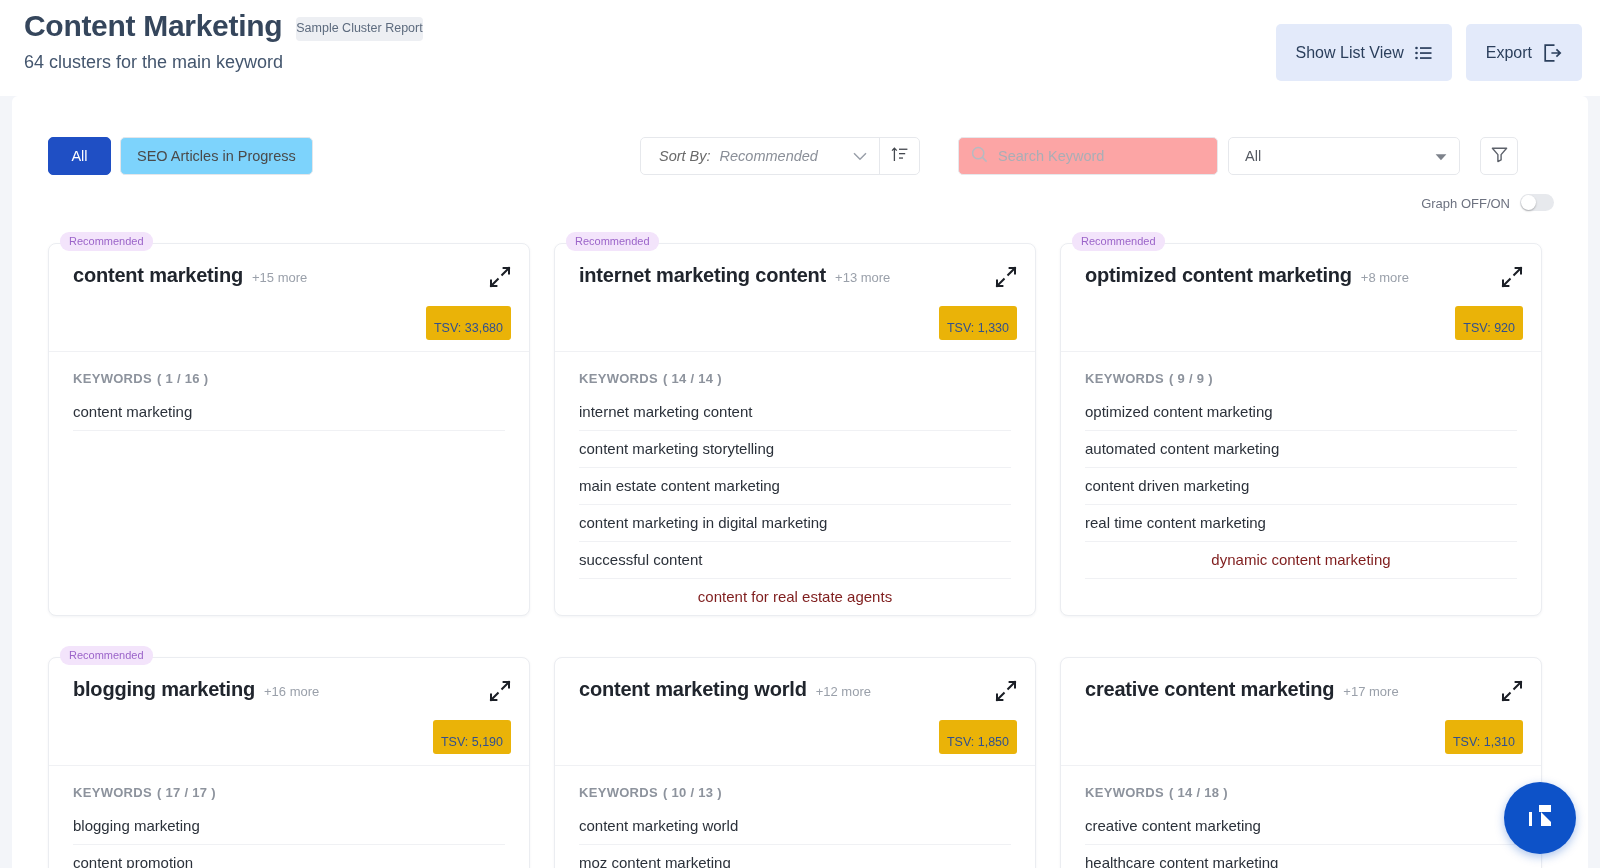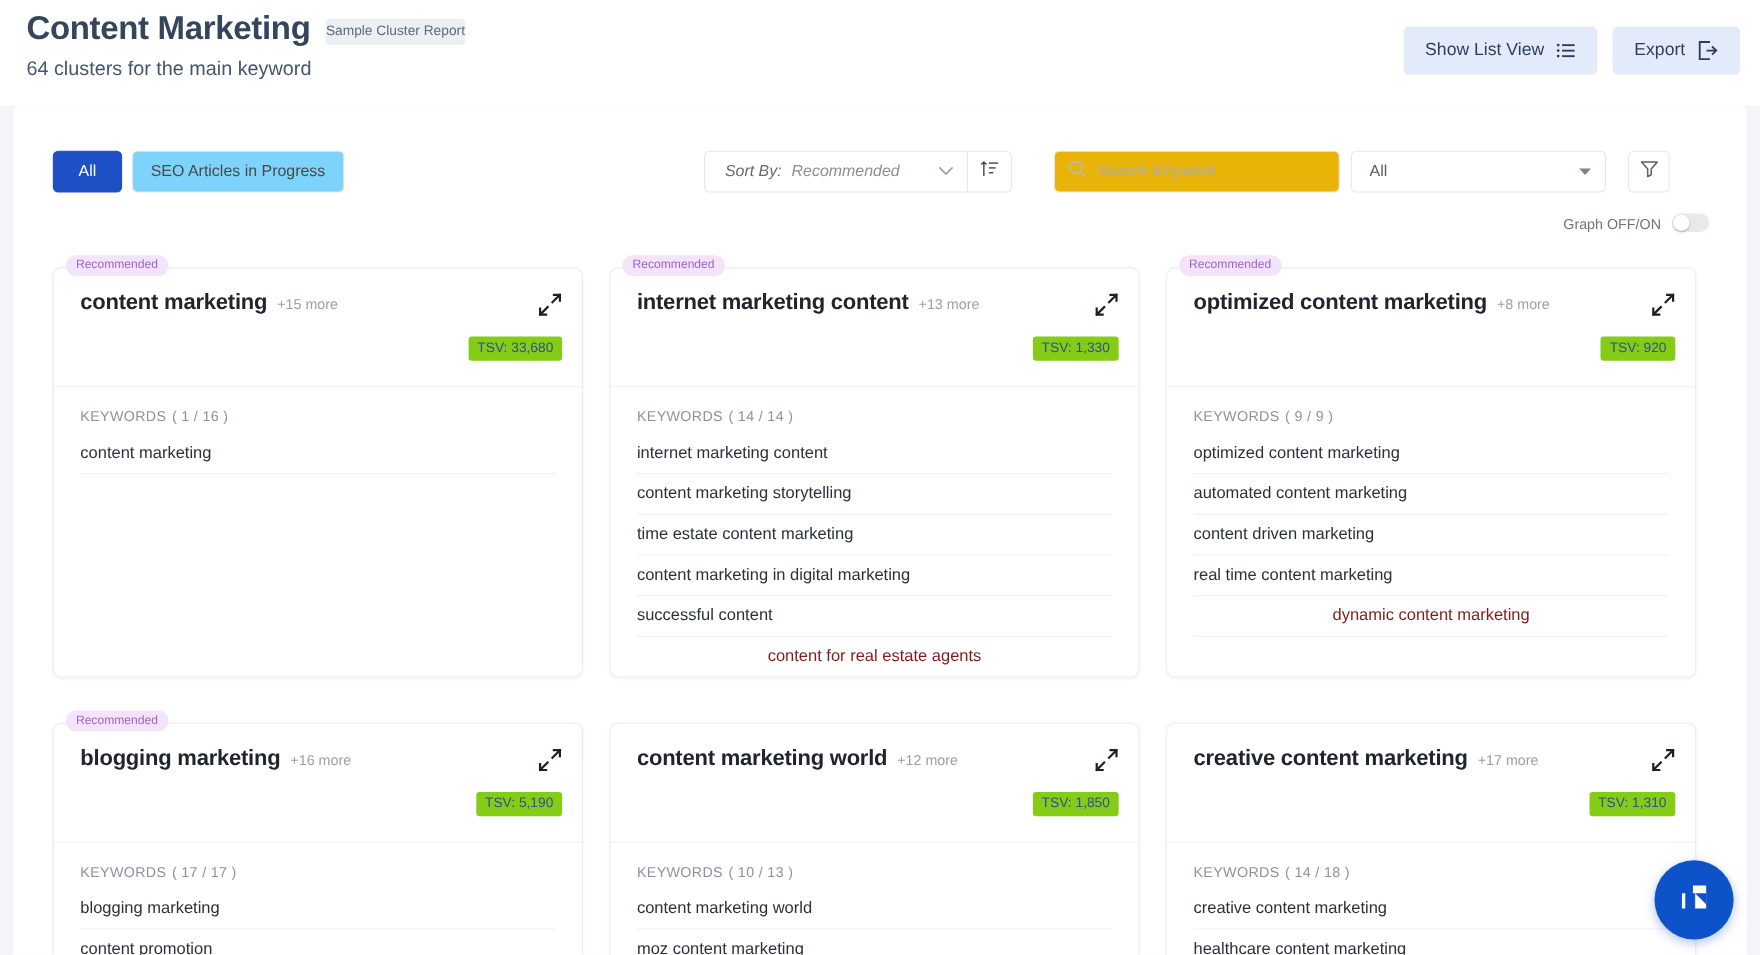--- a/index.html
+++ b/index.html
@@ -57,21 +57,21 @@
     right: 18px;
     top: 24px;
     display: flex;
     gap: 14px;
   }
   .hdr-btn {
     background: #e3eafa;
     color: #2b3f5c;
     border: none;
     border-radius: 5px;
-    height: 44px;
+    height: 57px;
     padding: 0 20px;
     font-size: 16px;
     font-family: inherit;
     display: flex;
     align-items: center;
     gap: 11px;
     cursor: pointer;
   }
   .hdr-btn svg { display: block; }
 
@@ -160,21 +160,21 @@
     position: absolute;
     left: 946px;
     top: 41px;
     width: 260px;
     height: 38px;
     border: 1px solid #e6e8ec;
     border-radius: 5px;
     display: flex;
     align-items: center;
     padding: 0 12px;
-    background: #eab308;
+    background: #fca5a5;
   }
   .search-box input {
     border: none;
     outline: none;
     font-size: 14.5px;
     font-family: inherit;
     color: #444;
     margin-left: 10px;
     width: 100%;
     background: transparent;
@@ -297,34 +297,35 @@
     position: absolute;
     right: 18px;
     top: 22px;
     width: 22px; height: 22px;
     cursor: pointer;
   }
   .tsv-badge {
     position: absolute;
     right: 18px;
     top: 62px;
-    background: #84cc16;
+    background: #eab308;
     color: #31508f;
     font-size: 12.5px;
-    padding: 4px 8px 5px;
+    padding: 16px 8px 5px;
     border-radius: 3px;
     line-height: 13px;
   }
 
   .card-body { padding: 19px 24px 0 24px; position: relative; }
   .kw-header {
     font-size: 13px;
     color: #8d939d;
     letter-spacing: .3px;
     margin-bottom: 8px;
+    font-weight: bold;
   }
   .kw-header .kw-count { margin-left: 5px; }
   .kw-list { list-style: none; }
   .kw-item {
     font-size: 15px;
     color: #2b313a;
     padding: 9px 0 9px;
     border-bottom: 1px solid #f0f1f4;
     line-height: 18px;
     cursor: pointer;
@@ -490,21 +491,21 @@
                 <path d="M13.2 8.8L20 2M20 2h-5.4M20 2v5.4" stroke="#1b1f26" stroke-width="2" fill="none" stroke-linecap="square"></path>
                 <path d="M8.8 13.2L2 20M2 20h5.4M2 20v-5.4" stroke="#1b1f26" stroke-width="2" fill="none" stroke-linecap="square"></path>
               </svg></div>
             <div class="tsv-badge">TSV: 1,330</div>
           </div>
           <div class="card-body">
             <div class="kw-header"><span>KEYWORDS</span><span class="kw-count">( 14 / 14 )</span></div>
             <ul class="kw-list">
               <li class="kw-item">internet marketing content</li>
               <li class="kw-item">content marketing storytelling</li>
-              <li class="kw-item">time estate content marketing</li>
+              <li class="kw-item">main estate content marketing</li>
               <li class="kw-item">content marketing in digital marketing</li>
               <li class="kw-item">successful content</li>
               <li class="kw-item faded">content for real estate agents</li>
             </ul>
           </div>
         </div>
       </div>
       <div class="card-wrap">
         <div class="badge-rec">Recommended</div>
         <div class="card">

